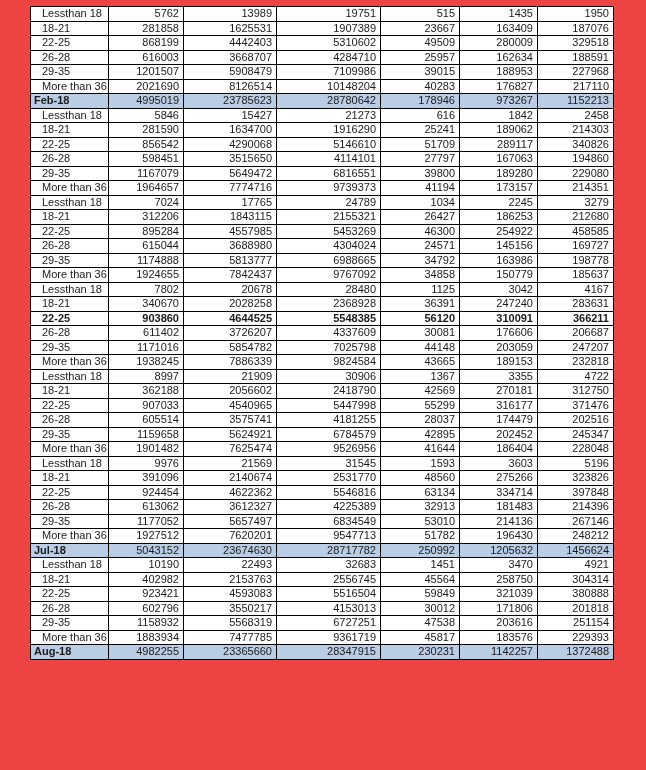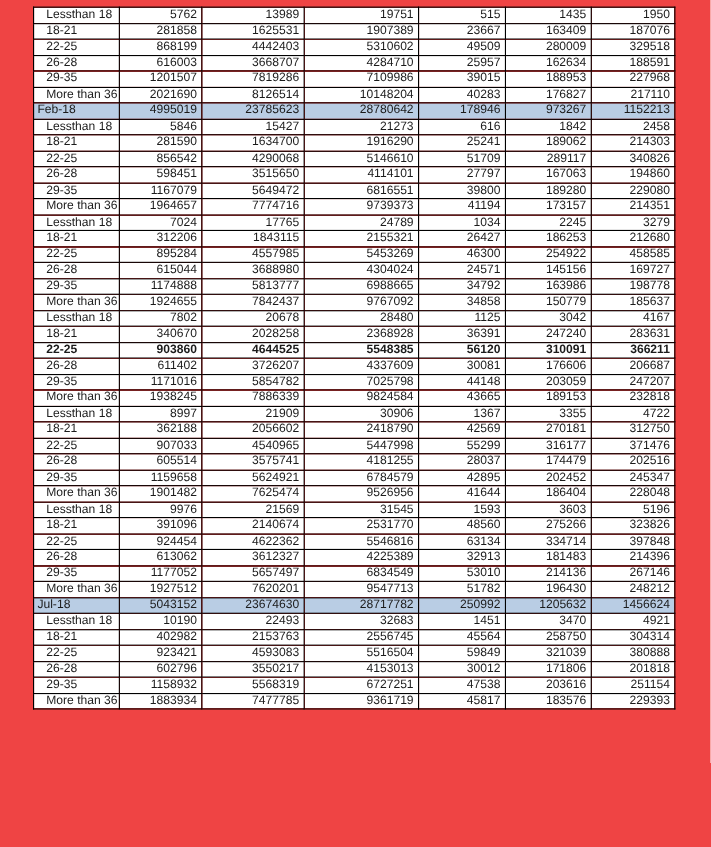--- a/index.html
+++ b/index.html
@@ -39,21 +39,21 @@
     text-align: right;
   }
   table.grid tr.age-row td.label-cell {
     padding-left: 11px;
     text-align: left;
   }
   table.grid tr.total-row td {
     background: #B9CDE4;
   }
   table.grid tr.total-row td.label-cell {
-    font-weight: normal;
+    font-weight: bold;
     padding-left: 3px;
     text-align: left;
   }
   table.grid tr.bold-row td {
     font-weight: bold;
   }
 </style>
 </head>
 <body>
 
@@ -101,21 +101,21 @@
           <td class="num-cell">616003</td>
           <td class="num-cell">3668707</td>
           <td class="num-cell">4284710</td>
           <td class="num-cell">25957</td>
           <td class="num-cell">162634</td>
           <td class="num-cell">188591</td>
         </tr>
         <tr class="age-row">
           <td class="label-cell">29-35</td>
           <td class="num-cell">1201507</td>
-          <td class="num-cell">7819286</td>
+          <td class="num-cell">5908479</td>
           <td class="num-cell">7109986</td>
           <td class="num-cell">39015</td>
           <td class="num-cell">188953</td>
           <td class="num-cell">227968</td>
         </tr>
         <tr class="age-row">
           <td class="label-cell">More than 36</td>
           <td class="num-cell">2021690</td>
           <td class="num-cell">8126514</td>
           <td class="num-cell">10148204</td>
@@ -458,15 +458,24 @@
         </tr>
         <tr class="age-row">
           <td class="label-cell">More than 36</td>
           <td class="num-cell">1883934</td>
           <td class="num-cell">7477785</td>
           <td class="num-cell">9361719</td>
           <td class="num-cell">45817</td>
           <td class="num-cell">183576</td>
           <td class="num-cell">229393</td>
         </tr>
+        <tr class="total-row">
+          <td class="label-cell">Aug-18</td>
+          <td class="num-cell">4982255</td>
+          <td class="num-cell">23365660</td>
+          <td class="num-cell">28347915</td>
+          <td class="num-cell">230231</td>
+          <td class="num-cell">1142257</td>
+          <td class="num-cell">1372488</td>
+        </tr>
       </tbody>
   </table>
 </div>
 
 </body></html>

